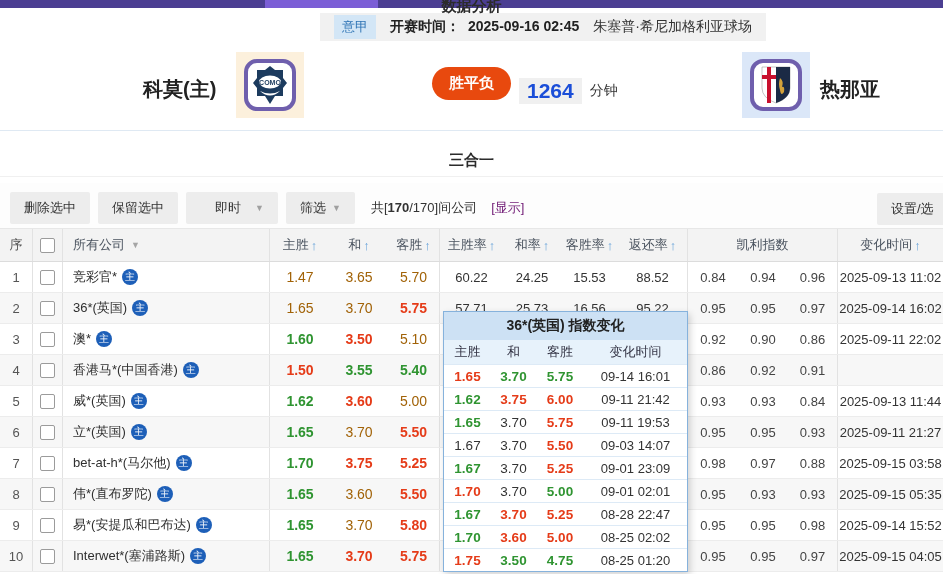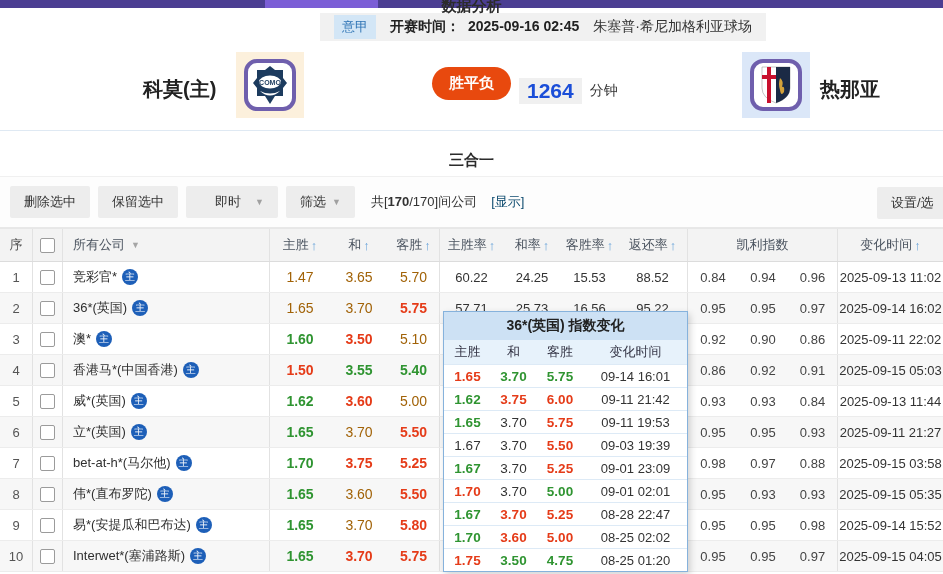--- a/index.html
+++ b/index.html
@@ -36,29 +36,29 @@
   .cd-unit { font-size:14px; color:#333; }
   .hdr-divider { position:absolute; top:130px; left:0; width:943px; height:1px; background:#dfe9f3; }
 
   
   .nav-tabs { position:absolute; top:131px; left:0; width:943px; height:46px; background:#fff;
     display:flex; align-items:center; justify-content:center; gap:51px; border-bottom:1px solid #f0f0f0;flex-direction:column; }
   .tab { font-size:15px; font-weight:bold; color:#2b2b2b; cursor:pointer; }
   .tab.active { background:#e8490e; color:#fff; padding:7px 17px; border-radius:17px; }
 
   
-  .toolbar { position:absolute; top:177px; left:0; width:943px; height:51px; background:#fdfdfd;
+  .toolbar { position:absolute; top:183px; left:0; width:943px; height:51px; background:#fdfdfd;
     border-bottom:1px solid #e8e8e8; display:flex; align-items:center; padding-left:10px; gap:8px; }
   .tbtn { background:#ededed; border:none; height:32px; padding:0 14px; font-size:13px; color:#333;
     font-family:inherit; border-radius:2px; display:flex; align-items:center; gap:14px; }
   .tbtn .caret { font-size:9px; color:#a0a0a0; }
   .tbtn-instant { width:92px; justify-content:flex-end; }
   .count-text { font-size:13px; color:#333; margin-left:8px; }
   .count-text b { font-weight:bold; }
-  .show-link { font-size:13px; color:#0c4a6e; margin-left:6px; cursor:pointer; text-decoration:none; }
+  .show-link { font-size:13px; color:#701a75; margin-left:6px; cursor:pointer; text-decoration:none; }
   .tbtn-settings { position:absolute; left:877px; top:10px; width:90px; overflow:hidden; white-space:nowrap; }
 
   
   .otable { position:absolute; top:228px; left:0; width:943px; }
   .thead { display:flex; height:34px; background:#f3f3f3; border-top:1px solid #e7e7e7;
     border-bottom:1px solid #dcdcdc; font-size:13px; color:#49525e; }
   .cell { display:flex; align-items:center; justify-content:center; }
   .c-seq{width:33px; border-right:1px solid #e2e2e2; color:#555;}
   .c-chk{width:30px; border-right:1px solid #e2e2e2;}
   .c-com{width:207px; border-right:1px solid #e2e2e2; justify-content:flex-start; padding-left:10px;}
@@ -289,21 +289,20 @@
           <div class="cell c-w odd-r">1.50</div>
           <div class="cell c-d odd-g">3.55</div>
           <div class="cell c-l odd-g">5.40</div>
           <div class="cell c-wr"></div>
           <div class="cell c-dr"></div>
           <div class="cell c-lr"></div>
           <div class="cell c-rr"></div>
           <div class="cell c-k">0.86</div>
           <div class="cell c-k">0.92</div>
           <div class="cell c-k kend">0.91</div>
-          <div class="cell c-t">2025-09-15 05:03</div>
         </div>
         <div class="trow">
           <div class="cell c-seq">5</div>
           <div class="cell c-chk">
             <span class="cb"></span>
           </div>
           <div class="cell c-com">
             <span class="com-name">威*(英国)</span>
             <span class="home-ic">主</span>
           </div>
@@ -451,21 +450,21 @@
         <div class="popup-row">
           <span class="pcell pc1 odd-g">1.65</span>
           <span class="pcell pc2">3.70</span>
           <span class="pcell pc3 odd-r">5.75</span>
           <span class="pcell pc4">09-11 19:53</span>
         </div>
         <div class="popup-row">
           <span class="pcell pc1">1.67</span>
           <span class="pcell pc2">3.70</span>
           <span class="pcell pc3 odd-r">5.50</span>
-          <span class="pcell pc4">09-03 19:39</span>
+          <span class="pcell pc4">09-03 14:07</span>
         </div>
         <div class="popup-row">
           <span class="pcell pc1 odd-g">1.67</span>
           <span class="pcell pc2">3.70</span>
           <span class="pcell pc3 odd-r">5.25</span>
           <span class="pcell pc4">09-01 23:09</span>
         </div>
         <div class="popup-row">
           <span class="pcell pc1 odd-r">1.70</span>
           <span class="pcell pc2">3.70</span>

